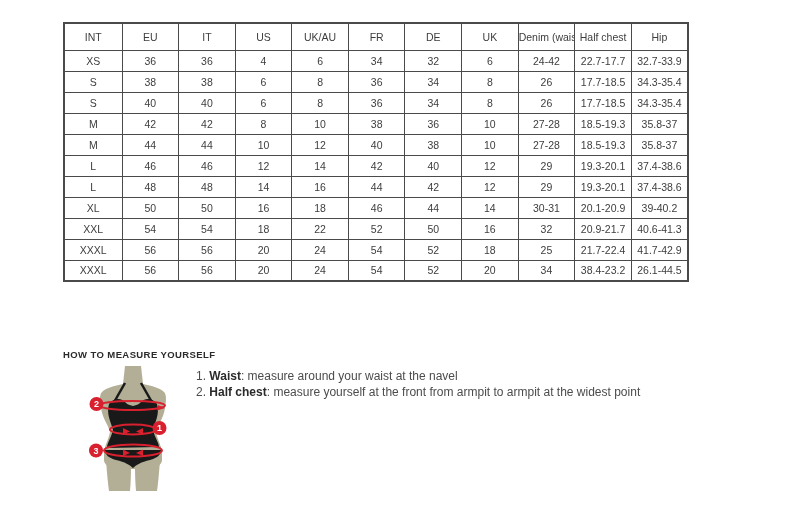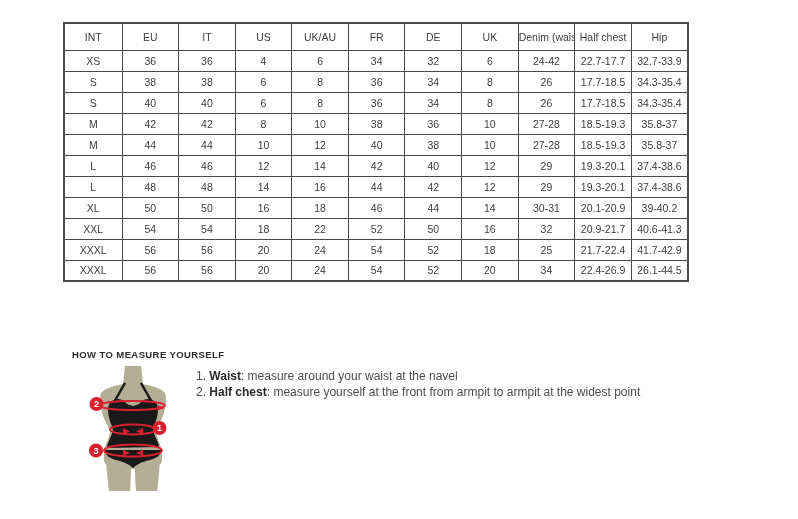--- a/index.html
+++ b/index.html
@@ -17,21 +17,21 @@
   }
   .size-table th, .size-table td {
     border:1px solid #4a4a4a; padding:0; overflow:hidden; white-space:nowrap;
   }
   .size-table thead th { height:27px; font-weight:normal; }
   .size-table tbody td { height:21px; }
   .size-table col.first { width:58px; }
 
   
   .measure-title {
-    position:absolute; left:72px; top:349px;
+    position:absolute; left:63px; top:349px;
     font-size:9.5px; font-weight:bold; letter-spacing:0.4px; color:#2b2b2b;
   }
   .steps {
     position:absolute; left:196px; top:371px;
     font-size:12px; color:#4c4c4c;
   }
   .step { margin-bottom:4.5px; line-height:11px; }
   .step b { color:#2b2b2b; }
 
   .figure-wrap { position:absolute; left:80px; top:364px; width:110px; height:135px; }
@@ -204,21 +204,21 @@
       <tr>
         <td>XXXL</td>
         <td>56</td>
         <td>56</td>
         <td>20</td>
         <td>24</td>
         <td>54</td>
         <td>52</td>
         <td>20</td>
         <td>34</td>
-        <td>22.4-26.9</td>
+        <td>38.4-23.2</td>
         <td>26.1-44.5</td>
       </tr>
     </tbody>
 </table>
 
 <div class="measure-title">HOW TO MEASURE YOURSELF</div>
 
 <div class="figure-wrap">
   <svg viewBox="0 0 110 135" xmlns="http://www.w3.org/2000/svg">
 

